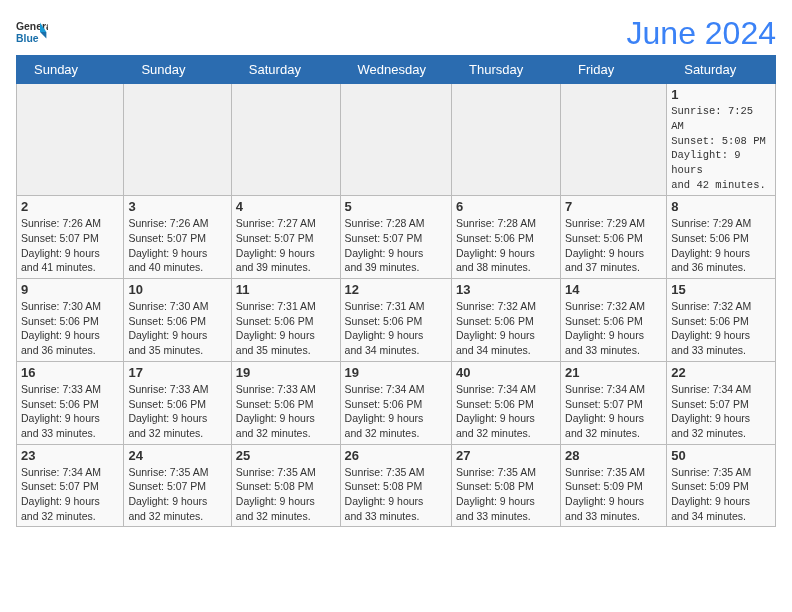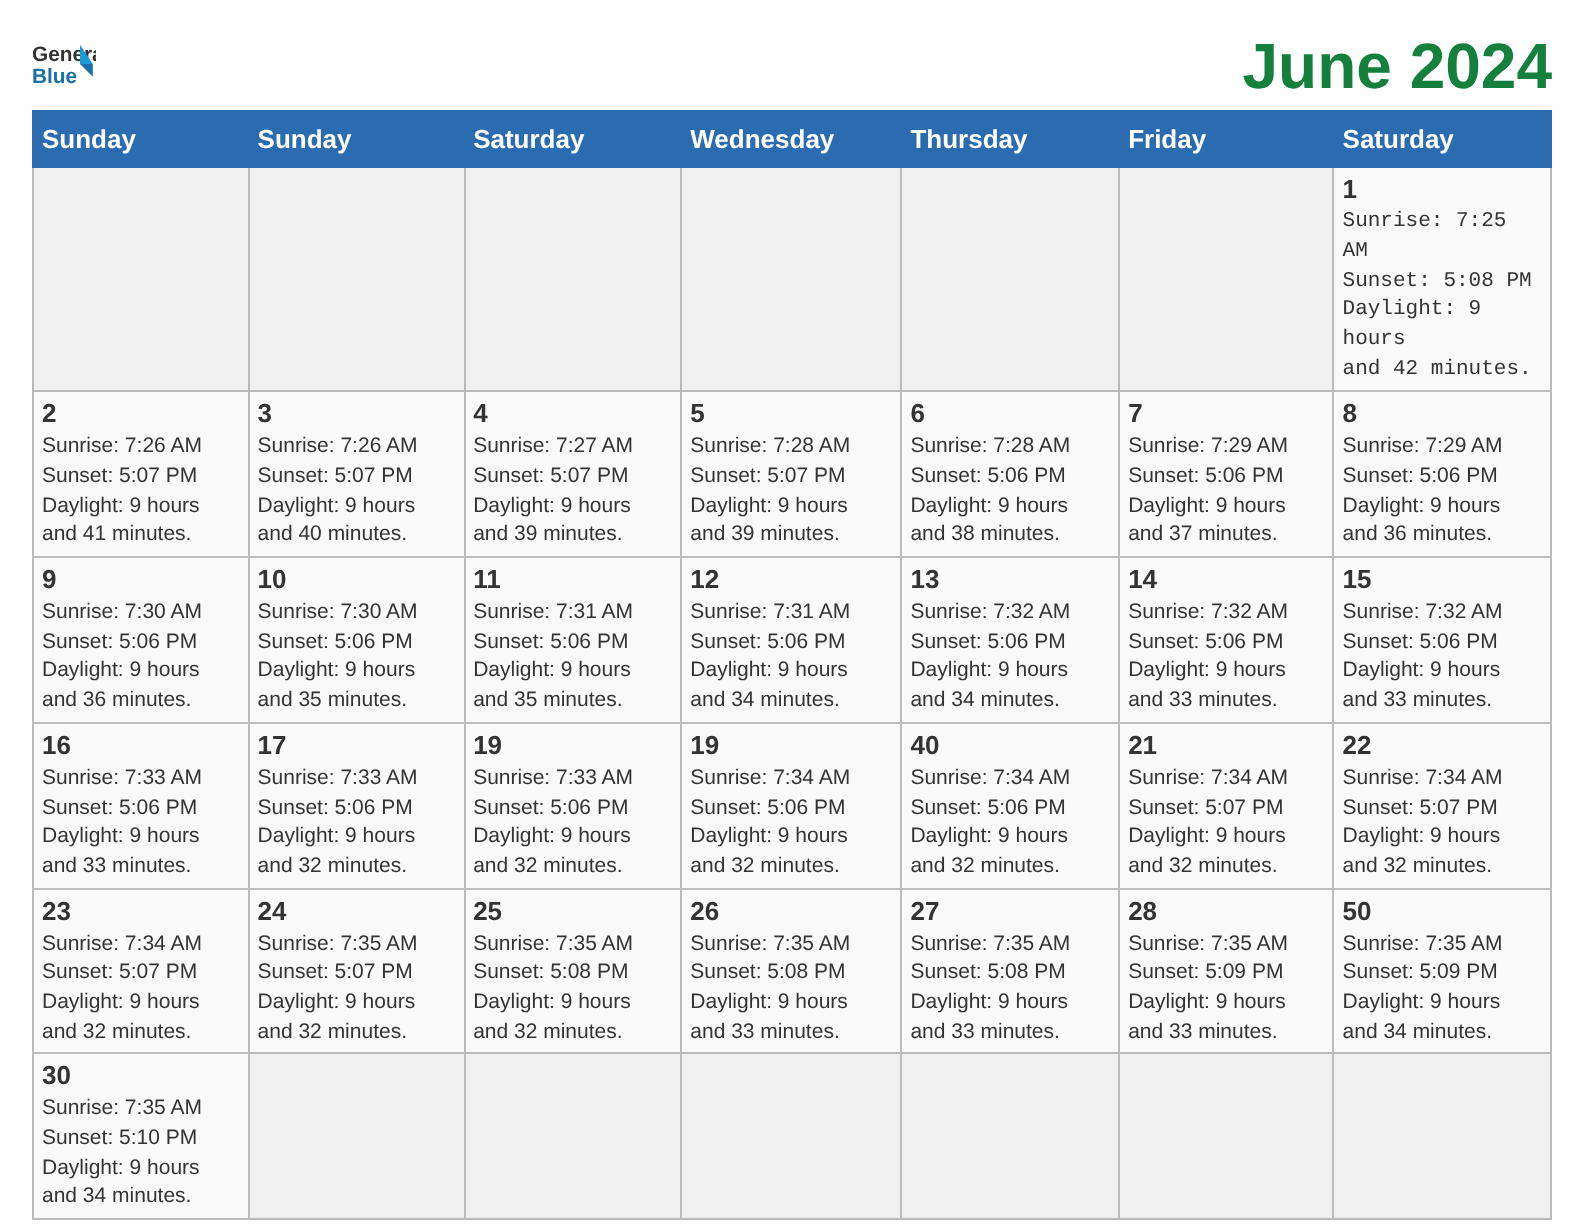--- a/index.html
+++ b/index.html
@@ -23,39 +23,39 @@
     }
     .logo-icon {
       width: 32px;
       height: 32px;
     }
     .title-block {
       text-align: right;
     }
     .month-title {
       font-size: 32px;
-      font-weight: bold;
-      color: #15803d;
+      font-weight: normal;
+      color: #3b82f6;
       line-height: 1.1;
     }
     .location {
       font-size: 16px;
       color: #555;
     }
     table {
       width: 100%;
       border-collapse: collapse;
       font-size: 11px;
     }
     thead tr th {
       background: #2b6cb0;
       color: #fff;
-      font-weight: bold;
+      font-weight: normal;
       font-size: 13px;
-      padding: 6px 4px;
+      padding: 6px 17px;
       text-align: left;
       border: 1px solid #2b6cb0;
     }
     tbody tr td {
       border: 1px solid #bbb;
       vertical-align: top;
       padding: 3px 4px;
       width: 113px;
       min-height: 70px;
       background: #f9f9f9;
@@ -319,29 +319,14 @@
 and 33 minutes.</div>
         </td>
         <td>
           <span class="day-number">50</span>
           <div class="day-info" style="white-space: pre-line;">Sunrise: 7:35 AM
 Sunset: 5:09 PM
 Daylight: 9 hours
 and 34 minutes.</div>
         </td>
       </tr>
-      <tr>
-        <td>
-          <span class="day-number">30</span>
-          <div class="day-info" style="white-space: pre-line;">Sunrise: 7:35 AM
-Sunset: 5:10 PM
-Daylight: 9 hours
-and 34 minutes.</div>
-        </td>
-        <td class="empty"></td>
-        <td class="empty"></td>
-        <td class="empty"></td>
-        <td class="empty"></td>
-        <td class="empty"></td>
-        <td class="empty"></td>
-      </tr>
     </tbody>
 </table>
 
 </body></html>

